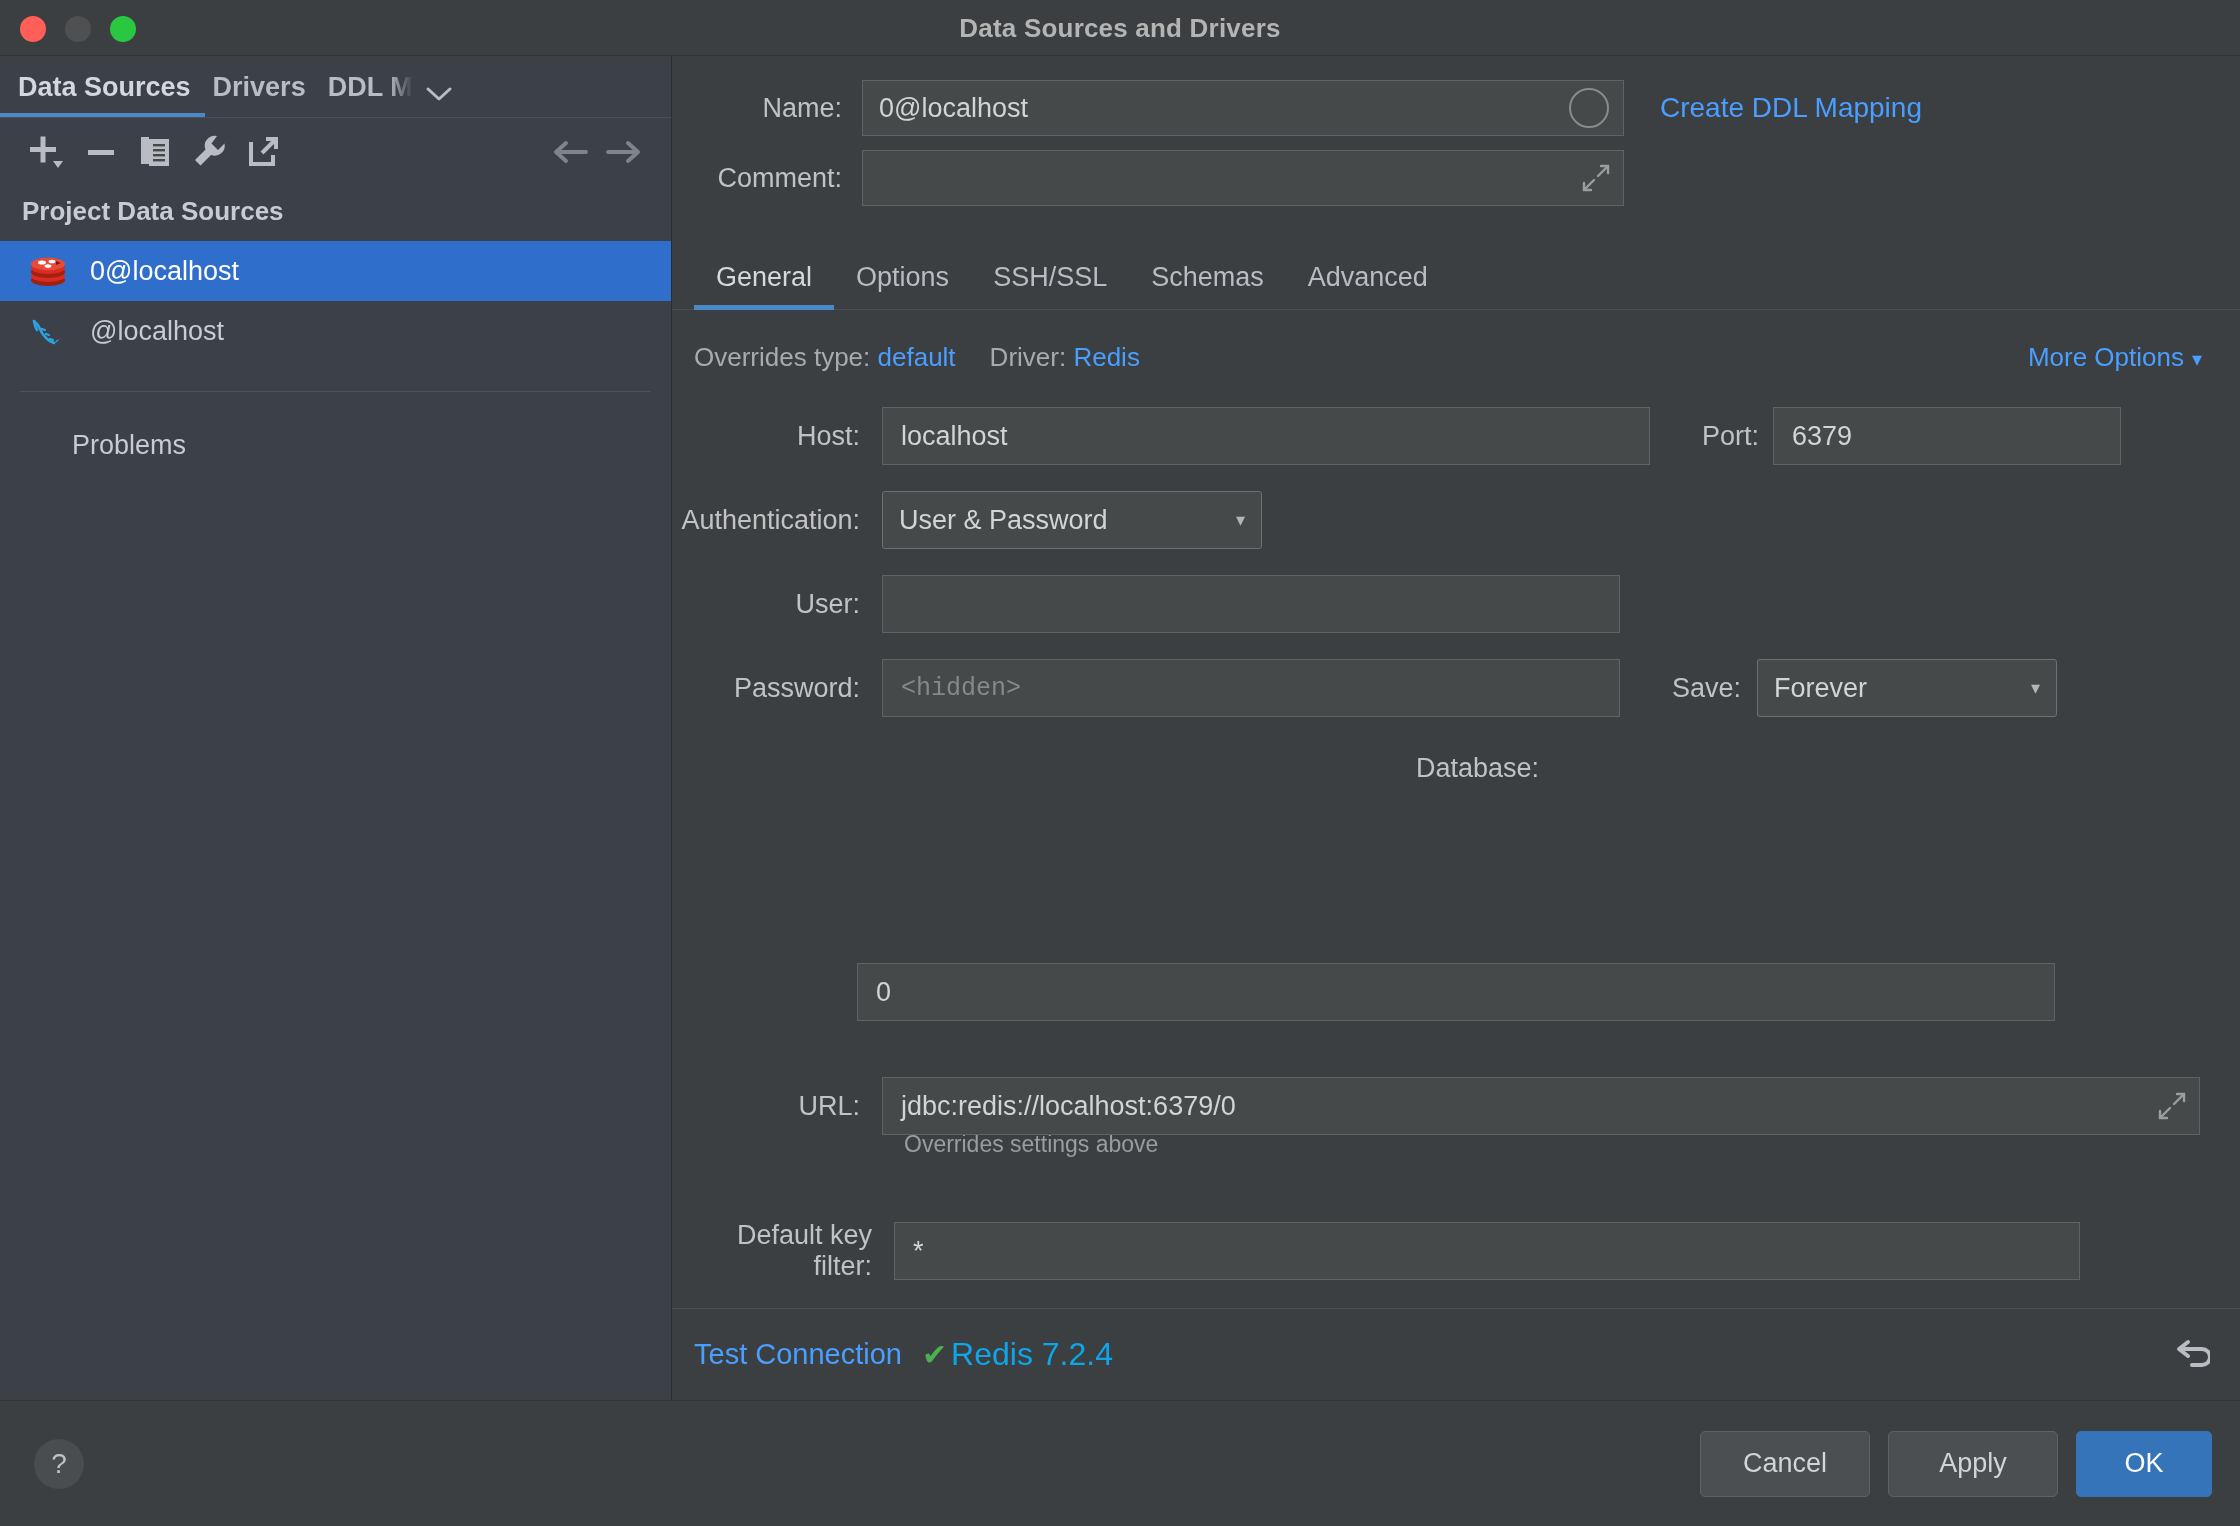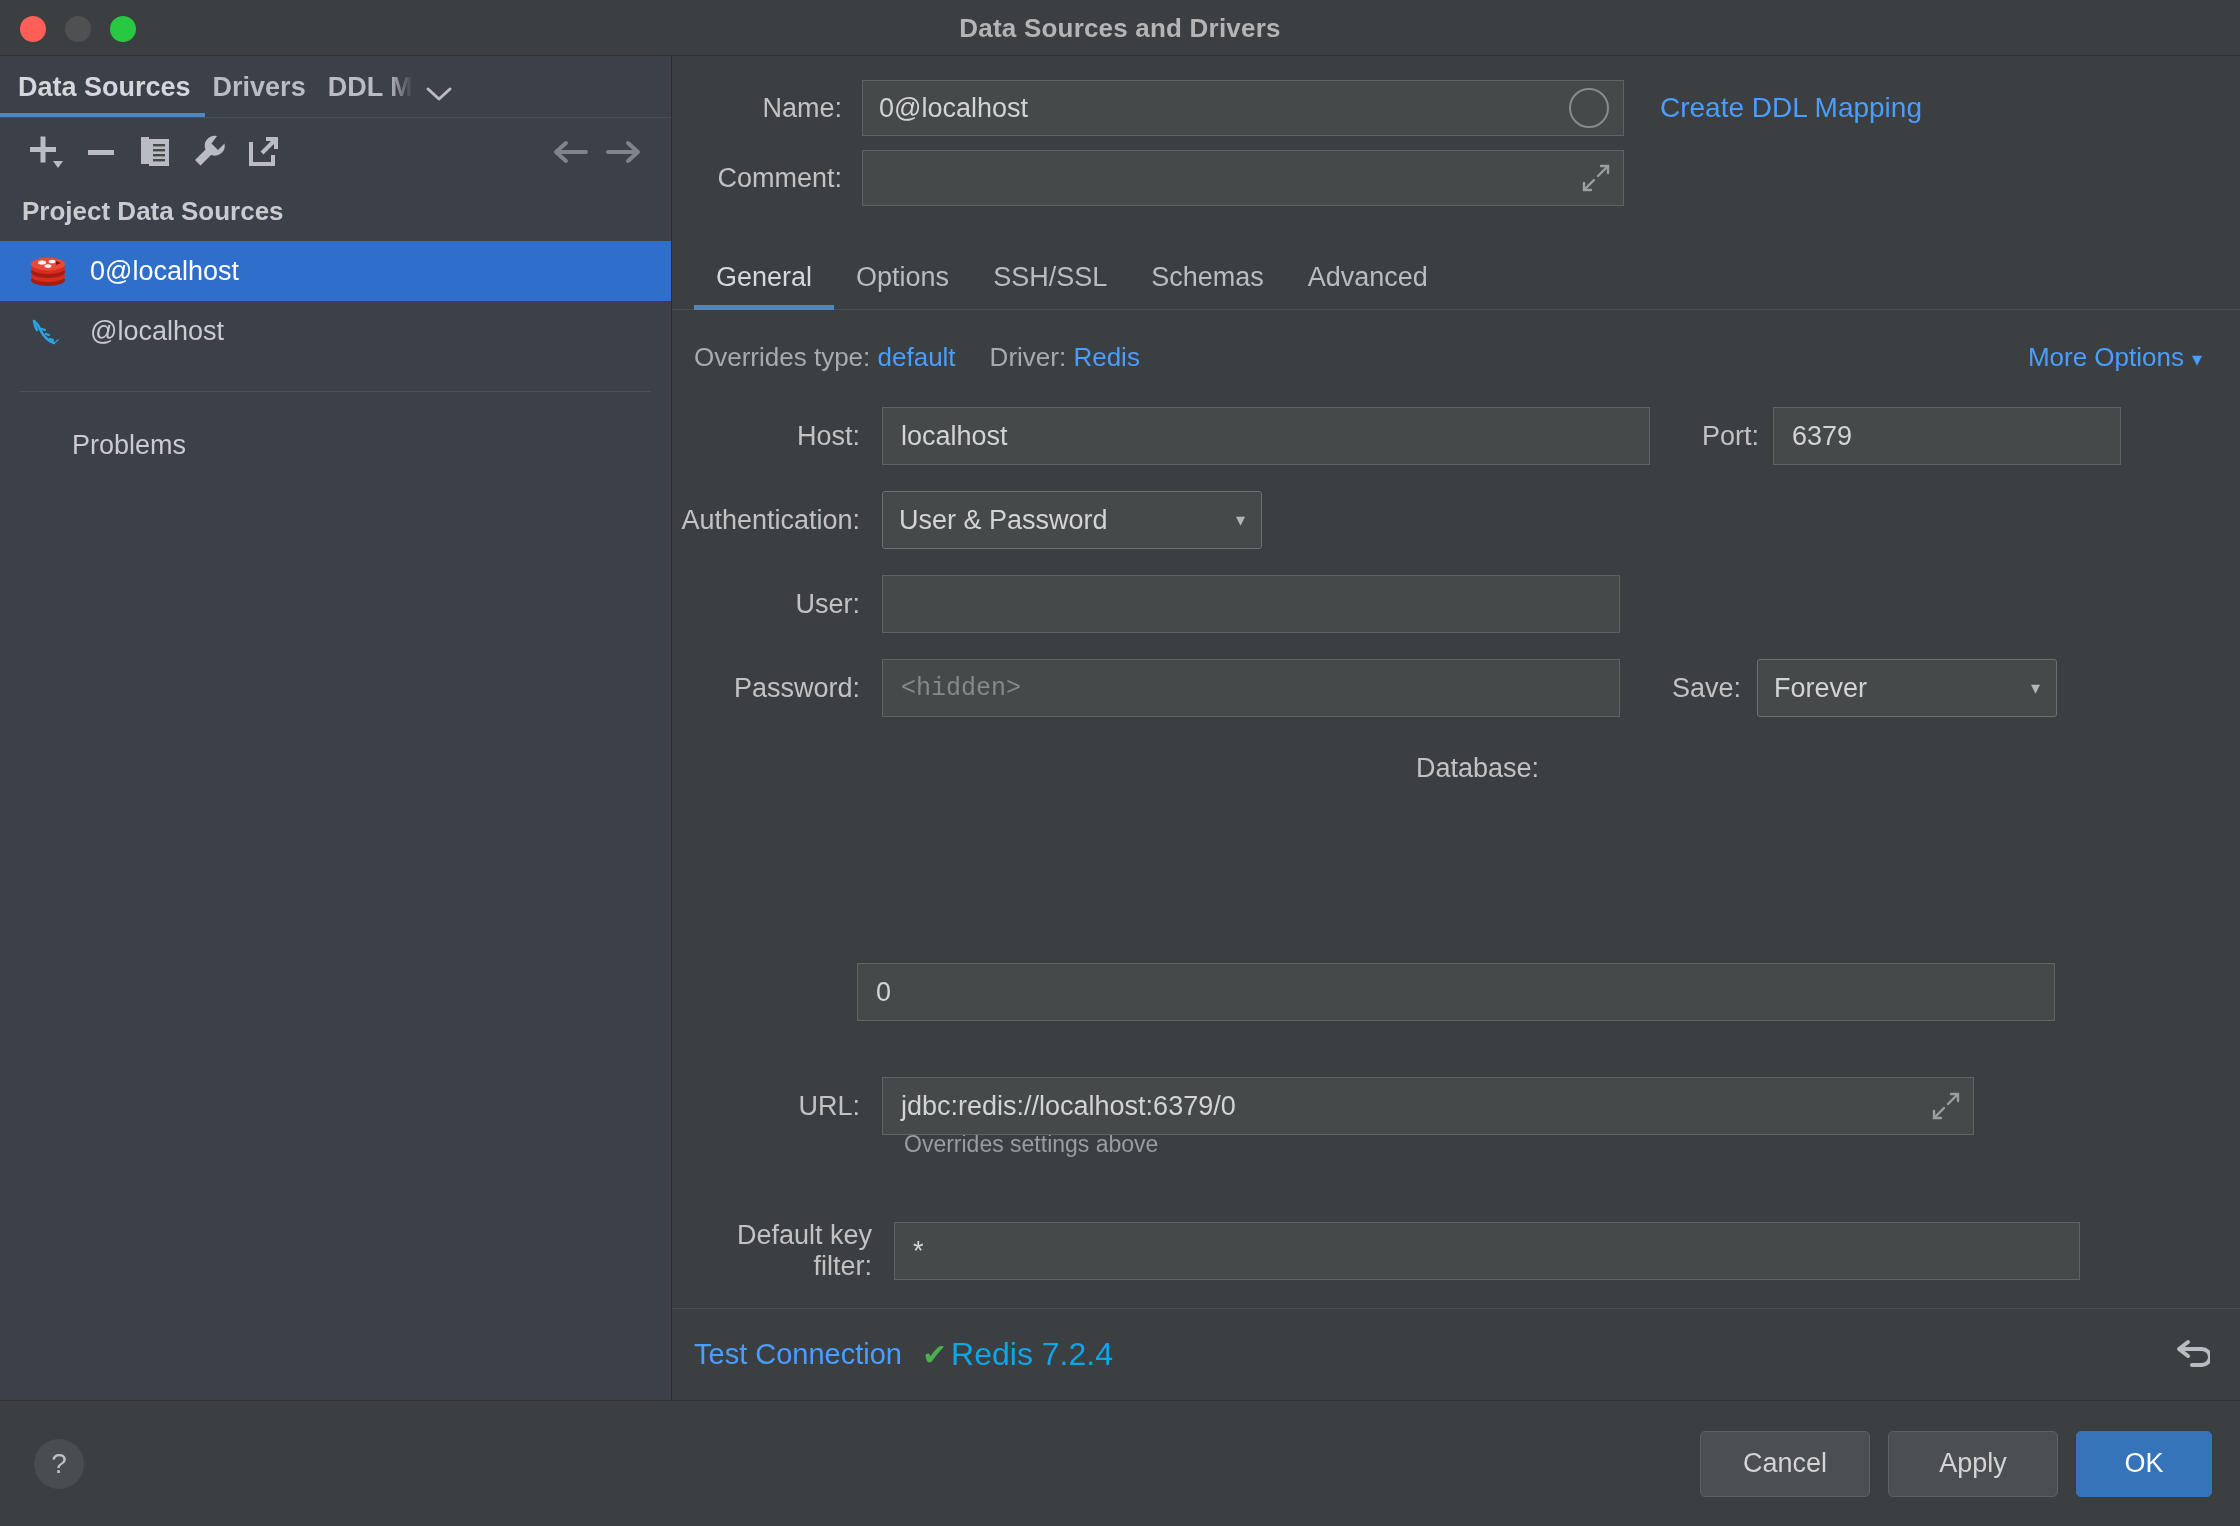--- a/index.html
+++ b/index.html
@@ -183,21 +183,21 @@
   .sinput {
     background: #45494a; border: 1px solid #5e6364;
     height: 58px; display: flex; align-items: center;
     padding: 0 18px; color: #d2d4d6; font-size: 27px; position: relative;
   }
   .sinput.empty { }
   .sinput.hint { color: #86898b; font-family: "Liberation Mono", monospace; font-size: 25px; }
   .w-host { width: 768px; }
   .w-user { width: 738px; }
   .w-db { width: 1198px; }
-  .w-url { width: 1092px; }
+  .w-url { width: 1318px; }
   .w-keyfilter { width: 1186px; }
   .combo {
     background: #45494a; border: 1px solid #6b7072;
     height: 58px; display: flex; align-items: center;
     padding: 0 16px; color: #d2d4d6; font-size: 27px;
     border-radius: 3px; position: relative;
   }
   .combo .arrow {
     margin-left: auto; color: #b3b6b8; font-size: 18px; padding-left: 26px;
   }

